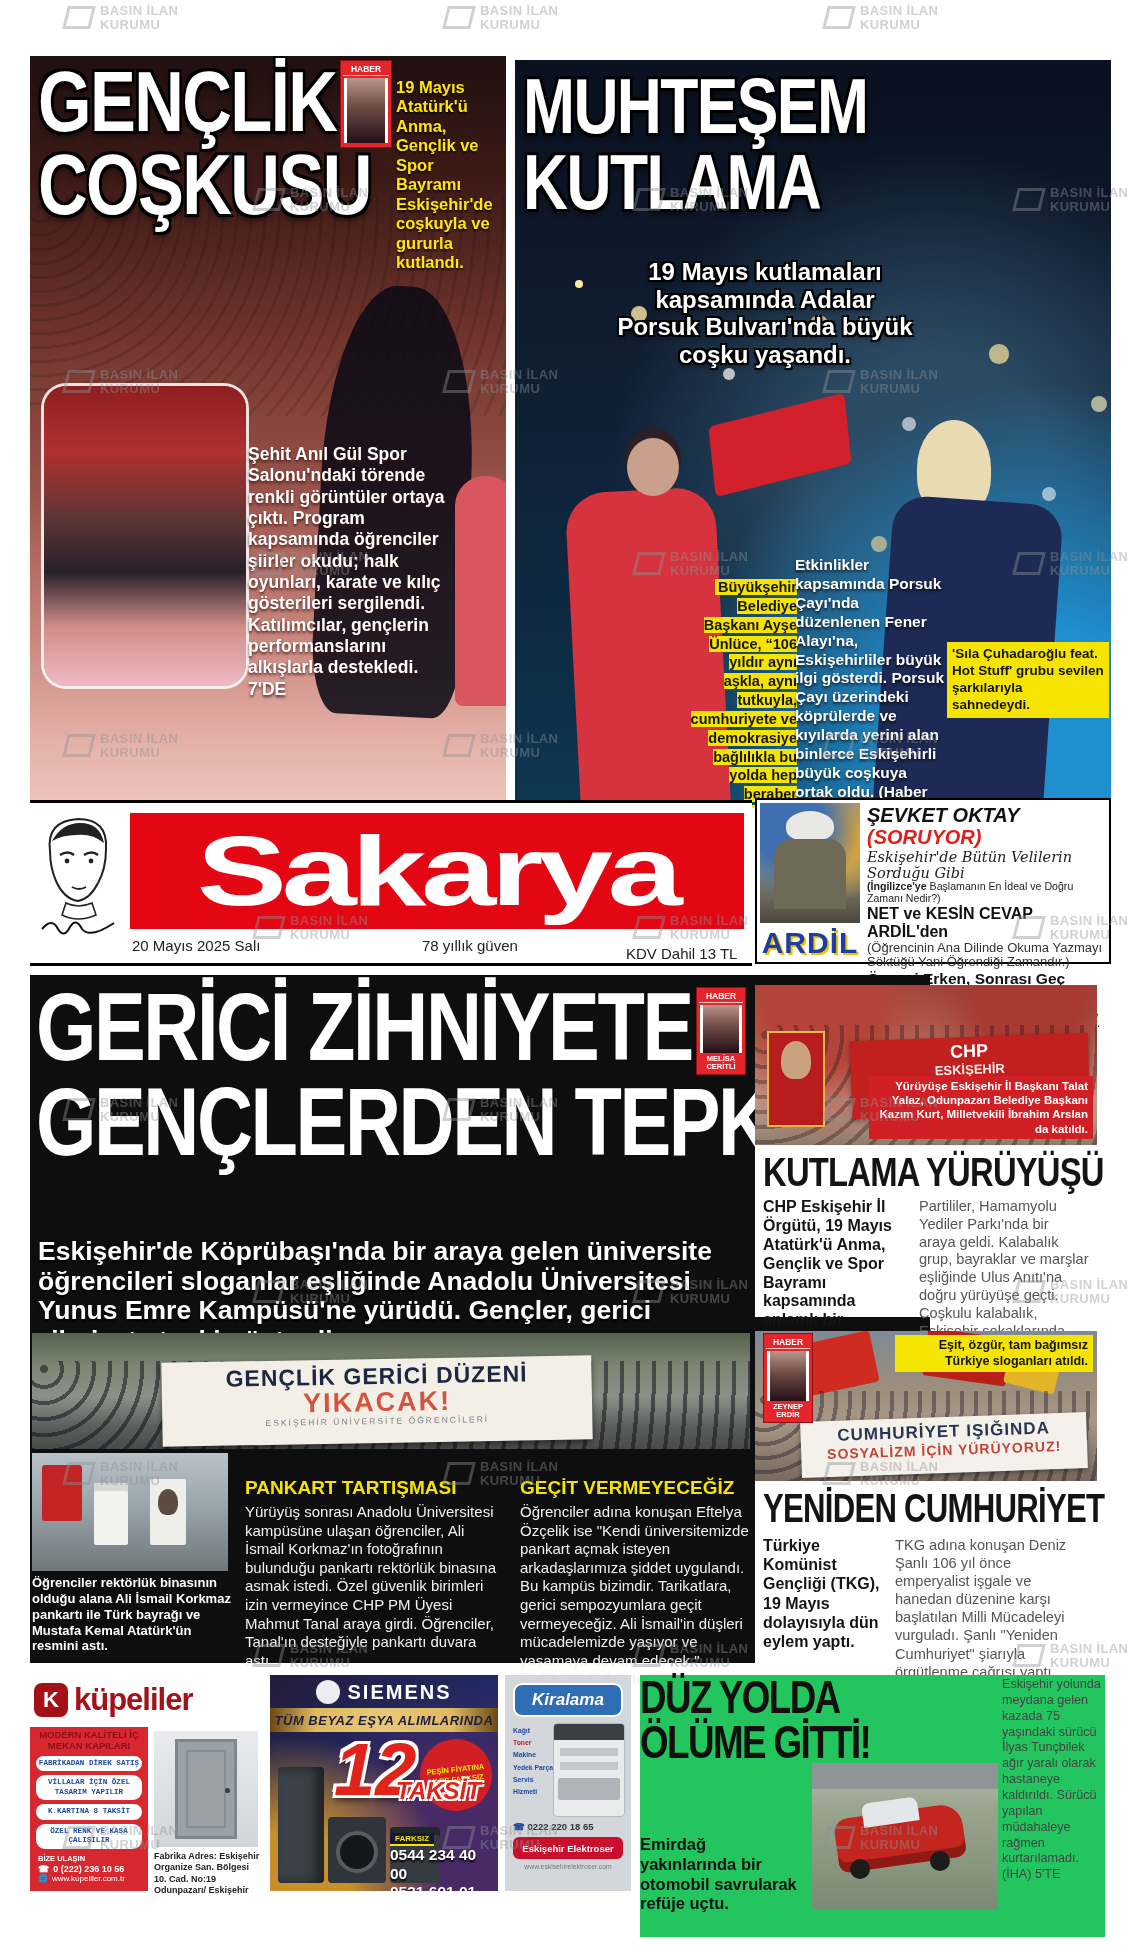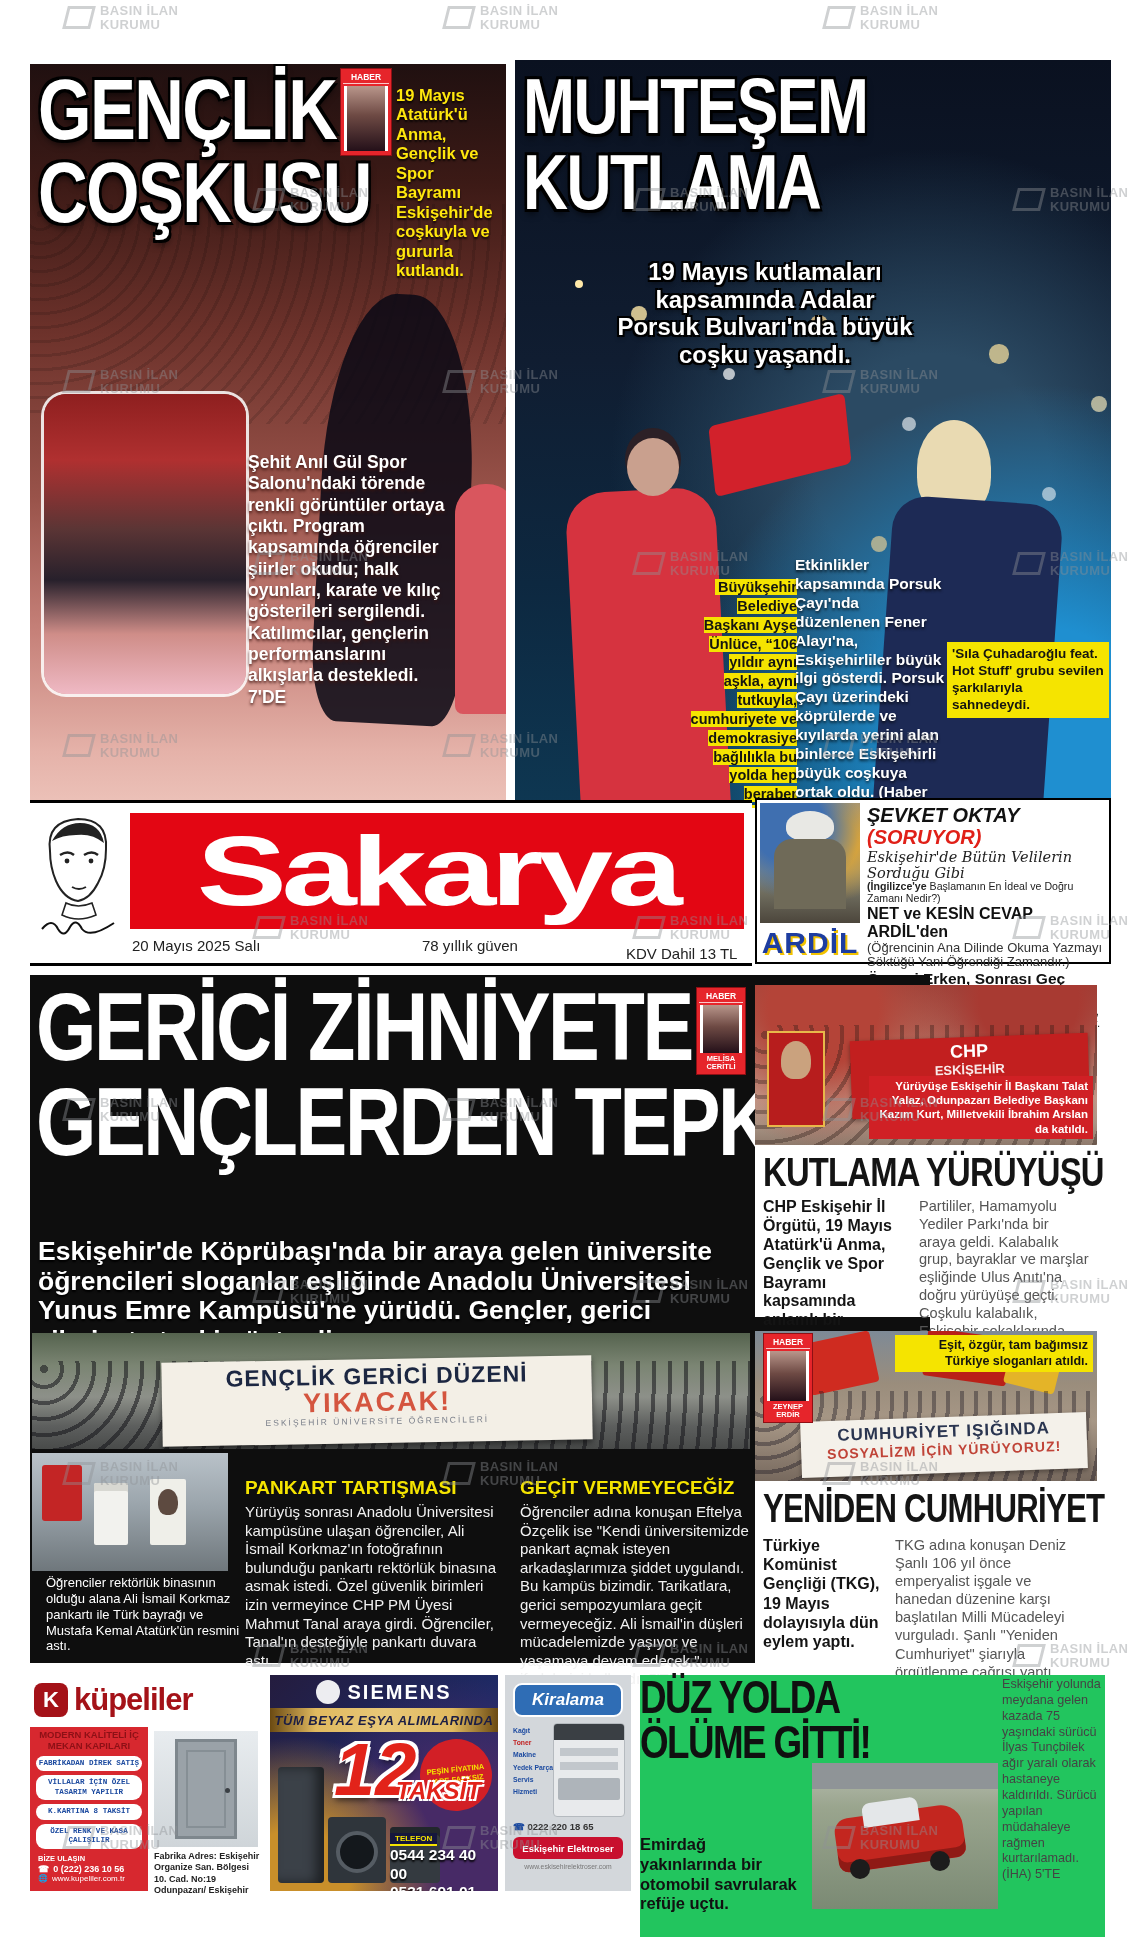--- a/index.html
+++ b/index.html
@@ -27,21 +27,21 @@
   .col-reg{color:#555;}
   .yellow-head{color:#f5e400;font-weight:bold;font-size:19px;margin:0 0 4px 0;}
   .body-w{color:#f2f2f2;font-size:15px;line-height:1.24;}
   .pill{background:#fff;border-radius:9px;color:#1d4ba0;font-weight:bold;font-size:7.6px;text-align:center;padding:3px 2px;margin:4px 6px;line-height:1.25;font-family:Liberation Mono, monospace;}
 </style>
 </head>
 <body>
 
 <div id="page">
 
-  <div class="abs" style="left:30px;top:64px;width:476px;height:748px;background:
+  <div class="abs" style="left:30px;top:56px;width:476px;height:748px;background:
        linear-gradient(180deg,#201010 0%,#3c1a16 16%,#6d322b 36%,#99534a 58%,#c68179 76%,#e5b2a9 92%,#edc4bb 100%);overflow:hidden;">
     <div class="abs" style="left:0;top:140px;width:100%;height:220px;background:repeating-radial-gradient(circle at 10px 10px, rgba(0,0,0,.25) 0 3px, transparent 3px 14px);opacity:.5;"></div>
     <div class="abs" style="left:290px;top:230px;width:150px;height:430px;background:rgba(12,10,22,.88);border-radius:45% 45% 18% 18%;transform:rotate(3deg);"></div>
     <div class="abs" style="left:425px;top:420px;width:62px;height:230px;background:#d9565e;border-radius:30px 30px 8px 8px;"></div>
 
     <div class="abs" style="left:8px;top:4px;line-height:.96;">
       <span class="cond wht stroke-lg" style="font-size:86px;">GENÇLİK</span><br>
       <span class="cond wht stroke-lg" style="font-size:86px;">COŞKUSU</span>
     </div>
 
@@ -161,21 +161,21 @@
       </div>
     </div>
 
     <div class="abs" style="left:2px;top:478px;width:196px;height:118px;background:
       linear-gradient(180deg,#b9c2c9 0%,#9aa4ab 45%,#6f777c 100%);overflow:hidden;">
       <div class="abs" style="left:10px;top:12px;width:40px;height:56px;background:#c32525;border-radius:3px;"></div>
       <div class="abs" style="left:62px;top:30px;width:34px;height:62px;background:#f2f2ee;border-radius:2px;box-shadow:inset 0 8px 0 #d8d8d2;"></div>
       <div class="abs" style="left:118px;top:26px;width:36px;height:66px;background:#efefe9;border-radius:2px;"></div>
       <div class="abs" style="left:126px;top:36px;width:20px;height:26px;background:#5d4a40;border-radius:50% 50% 40% 40%;"></div>
     </div>
-    <div class="abs" style="left:16px;top:600px;width:202px;color:#fff;font-weight:normal;font-size:13px;line-height:1.22;">Öğrenciler rektörlük binasının olduğu alana Ali İsmail Korkmaz pankartı ile Türk bayrağı ve Mustafa Kemal Atatürk'ün resmini astı.</div>
+    <div class="abs" style="left:2px;top:600px;width:202px;color:#fff;font-weight:bold;font-size:13px;line-height:1.22;">Öğrenciler rektörlük binasının olduğu alana Ali İsmail Korkmaz pankartı ile Türk bayrağı ve Mustafa Kemal Atatürk'ün resmini astı.</div>
 
     <div class="abs" style="left:215px;top:502px;width:260px;">
       <div class="yellow-head">PANKART TARTIŞMASI</div>
       <div class="body-w">Yürüyüş sonrası Anadolu Üniversitesi kampüsüne ulaşan öğrenciler, Ali İsmail Korkmaz'ın fotoğrafının bulunduğu pankartı rektörlük binasına asmak istedi. Özel güvenlik birimleri izin vermeyince CHP PM Üyesi Mahmut Tanal araya girdi. Öğrenciler, Tanal'ın desteğiyle pankartı duvara astı.</div>
     </div>
     <div class="abs" style="left:490px;top:502px;width:230px;">
       <div class="yellow-head">GEÇİT VERMEYECEĞİZ</div>
       <div class="body-w">Öğrenciler adına konuşan Eftelya Özçelik ise "Kendi üniversitemizde pankart açmak isteyen arkadaşlarımıza şiddet uygulandı. Bu kampüs bizimdir. Tarikatlara, gerici sempozyumlara geçit vermeyeceğiz. Ali İsmail'in düşleri mücadelemizde yaşıyor ve yaşamaya devam edecek." ifadelerini kullandı. 5'TE</div>
     </div>
 
@@ -277,21 +277,21 @@
       <span style="color:#f5e400;font-weight:bold;font-size:7.5px;line-height:1.3;padding:0 6px;">PEŞİN FİYATINA VADE FARKSIZ</span>
     </div>
     <div class="abs" style="left:64px;top:58px;font-size:74px;font-weight:bold;font-style:italic;color:#e2231a;line-height:1;text-shadow:-3px -3px 0 #fff,3px -3px 0 #fff,-3px 3px 0 #fff,3px 3px 0 #fff,0 5px 6px rgba(0,0,0,.6);">12</div>
     <div class="abs" style="left:126px;top:102px;font-size:24px;font-weight:bold;font-style:italic;color:#e2231a;text-shadow:-2px -2px 0 #fff,2px -2px 0 #fff,-2px 2px 0 #fff,2px 2px 0 #fff;">TAKSİT</div>
     <div class="abs" style="left:8px;top:92px;width:46px;height:116px;background:#3b4148;border-radius:4px;box-shadow:inset -8px 0 12px rgba(0,0,0,.5);"></div>
     <div class="abs" style="left:58px;top:142px;width:58px;height:66px;background:#2f353b;border-radius:4px;">
       <div style="width:34px;height:34px;border-radius:50%;background:#14181c;border:4px solid #555c63;margin:14px auto 0;"></div>
     </div>
     <div class="abs" style="left:120px;top:152px;width:50px;height:56px;background:#343a40;border-radius:4px;box-shadow:inset 0 8px 0 #22272c;"></div>
     <div class="abs" style="left:120px;top:152px;width:104px;text-align:left;">
-      <div style="display:inline-block;background:#15173d;color:#f5e400;font-weight:bold;font-size:8px;padding:1px 5px;border-bottom:2px solid #f5e400;">TELEFON</div>
+      <div style="display:inline-block;background:#15173d;color:#f5e400;font-weight:bold;font-size:8px;padding:1px 5px;border-bottom:2px solid #f5e400;">FARKSIZ</div>
       <div style="color:#fff;font-weight:bold;font-size:15.5px;text-shadow:0 2px 2px #000;line-height:1.2;">0544 234 40 00</div>
       <div style="color:#fff;font-weight:bold;font-size:15.5px;text-shadow:0 2px 2px #000;line-height:1.1;">0531 691 01 01</div>
     </div>
   </div>
 
   <div class="abs" style="left:505px;top:1675px;width:126px;height:216px;background:#d3d7db;">
     <div style="position:absolute;left:8px;top:8px;width:110px;height:34px;background:#2f6db5;border:2px solid #fff;border-radius:9px;box-sizing:border-box;display:flex;align-items:center;justify-content:center;">
       <span style="color:#fff;font-weight:bold;font-style:italic;font-size:17px;">Kiralama</span>
     </div>
     <div class="abs" style="left:8px;top:50px;width:42px;font-size:6.8px;font-weight:bold;line-height:1.8;color:#1d4ba0;">

